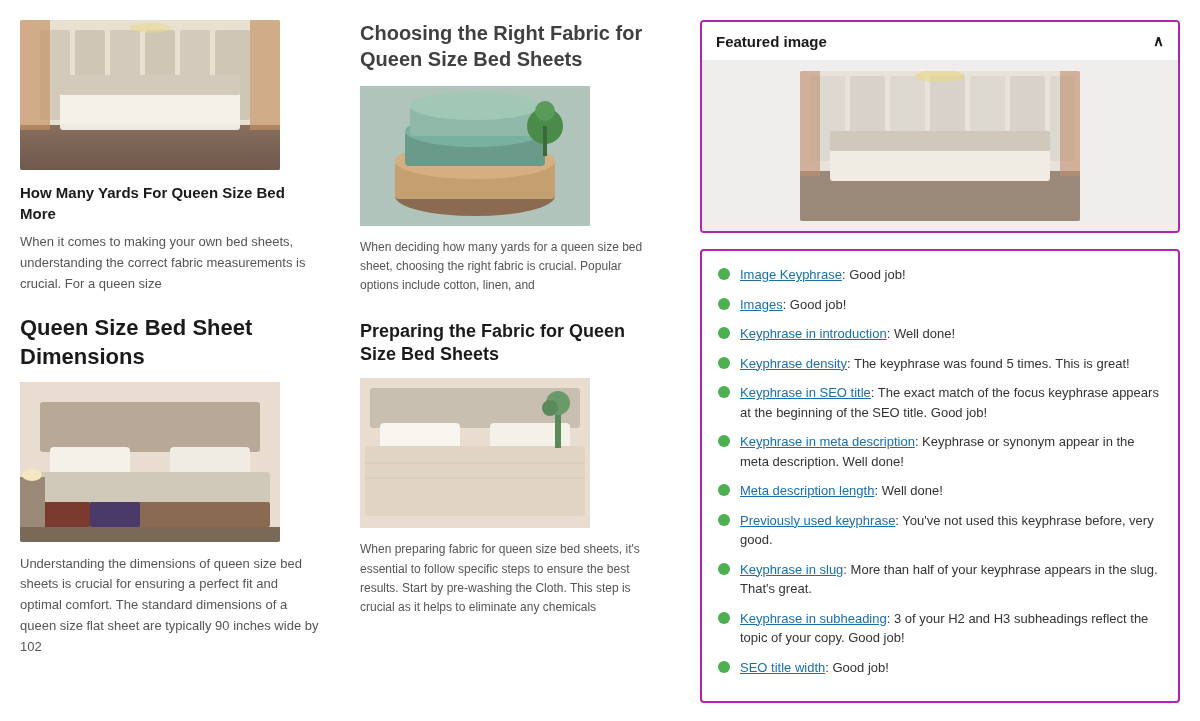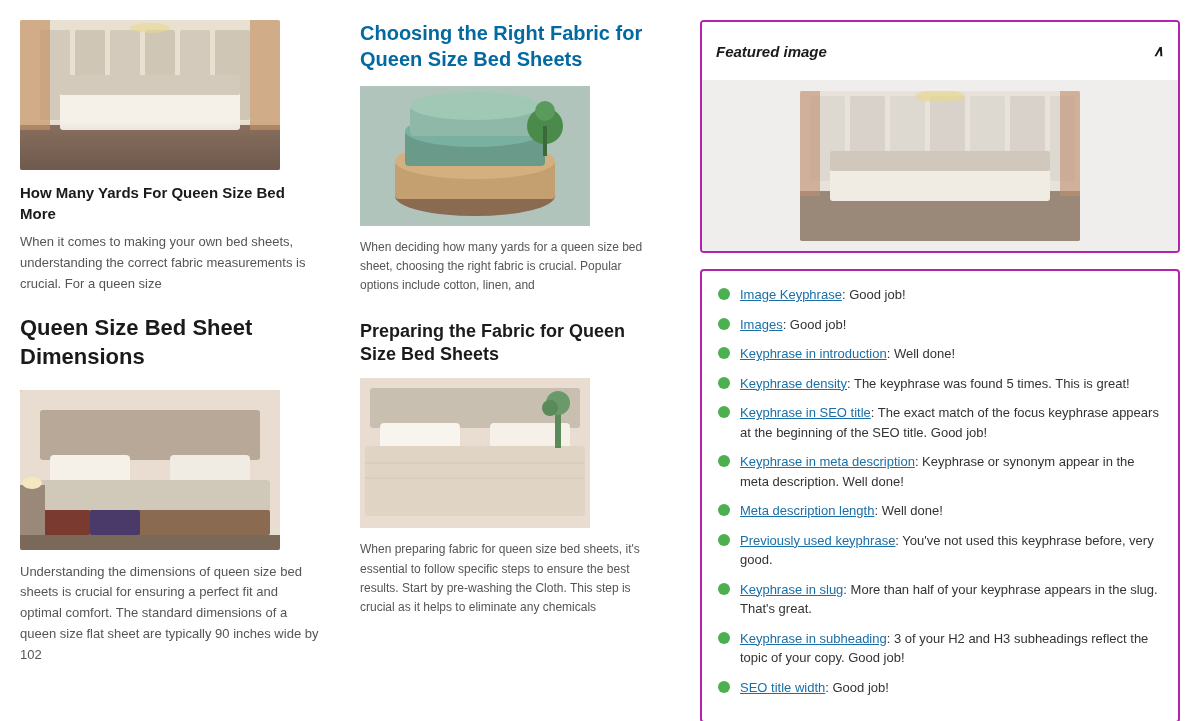--- a/index.html
+++ b/index.html
@@ -29,41 +29,41 @@
       font-size: 15px;
       font-weight: 700;
       color: #1a1a1a;
       margin-bottom: 8px;
       line-height: 1.4;
     }
     .article-card h1 {
       font-size: 22px;
       font-weight: 800;
       color: #1a1a1a;
-      margin-bottom: 18px;
+      margin-bottom: 10px;
       line-height: 1.3;
     }
     .article-card p {
       font-size: 13px;
       color: #555;
       line-height: 1.6;
     }
     
     .col-middle {
       width: 340px;
       padding: 10px 20px;
       flex-shrink: 0;
     }
     .section-block {
       margin-bottom: 24px;
     }
     .section-block h2 {
       font-size: 20px;
       font-weight: 800;
-      color: #0369a1;
+      color: #404040;
       margin-bottom: 14px;
       line-height: 1.3;
     }
     .section-block h3 {
       font-size: 18px;
       font-weight: 800;
       color: #1a1a1a;
       margin-bottom: 12px;
       line-height: 1.3;
     }
@@ -100,24 +100,23 @@
     .featured-image-panel {
       border: 2.5px solid #b024b0;
       border-radius: 4px;
       margin-bottom: 16px;
       overflow: hidden;
     }
     .featured-image-header {
       display: flex;
       align-items: center;
       justify-content: space-between;
-      padding: 20px 14px;
+      padding: 10px 14px;
       background: #fff;
       border-bottom: 1px solid #eee;
-      font-style: italic;
     }
     .featured-image-header span {
       font-size: 15px;
       font-weight: 600;
       color: #1a1a1a;
     }
     .chevron-icon {
       font-size: 16px;
       color: #555;
     }

